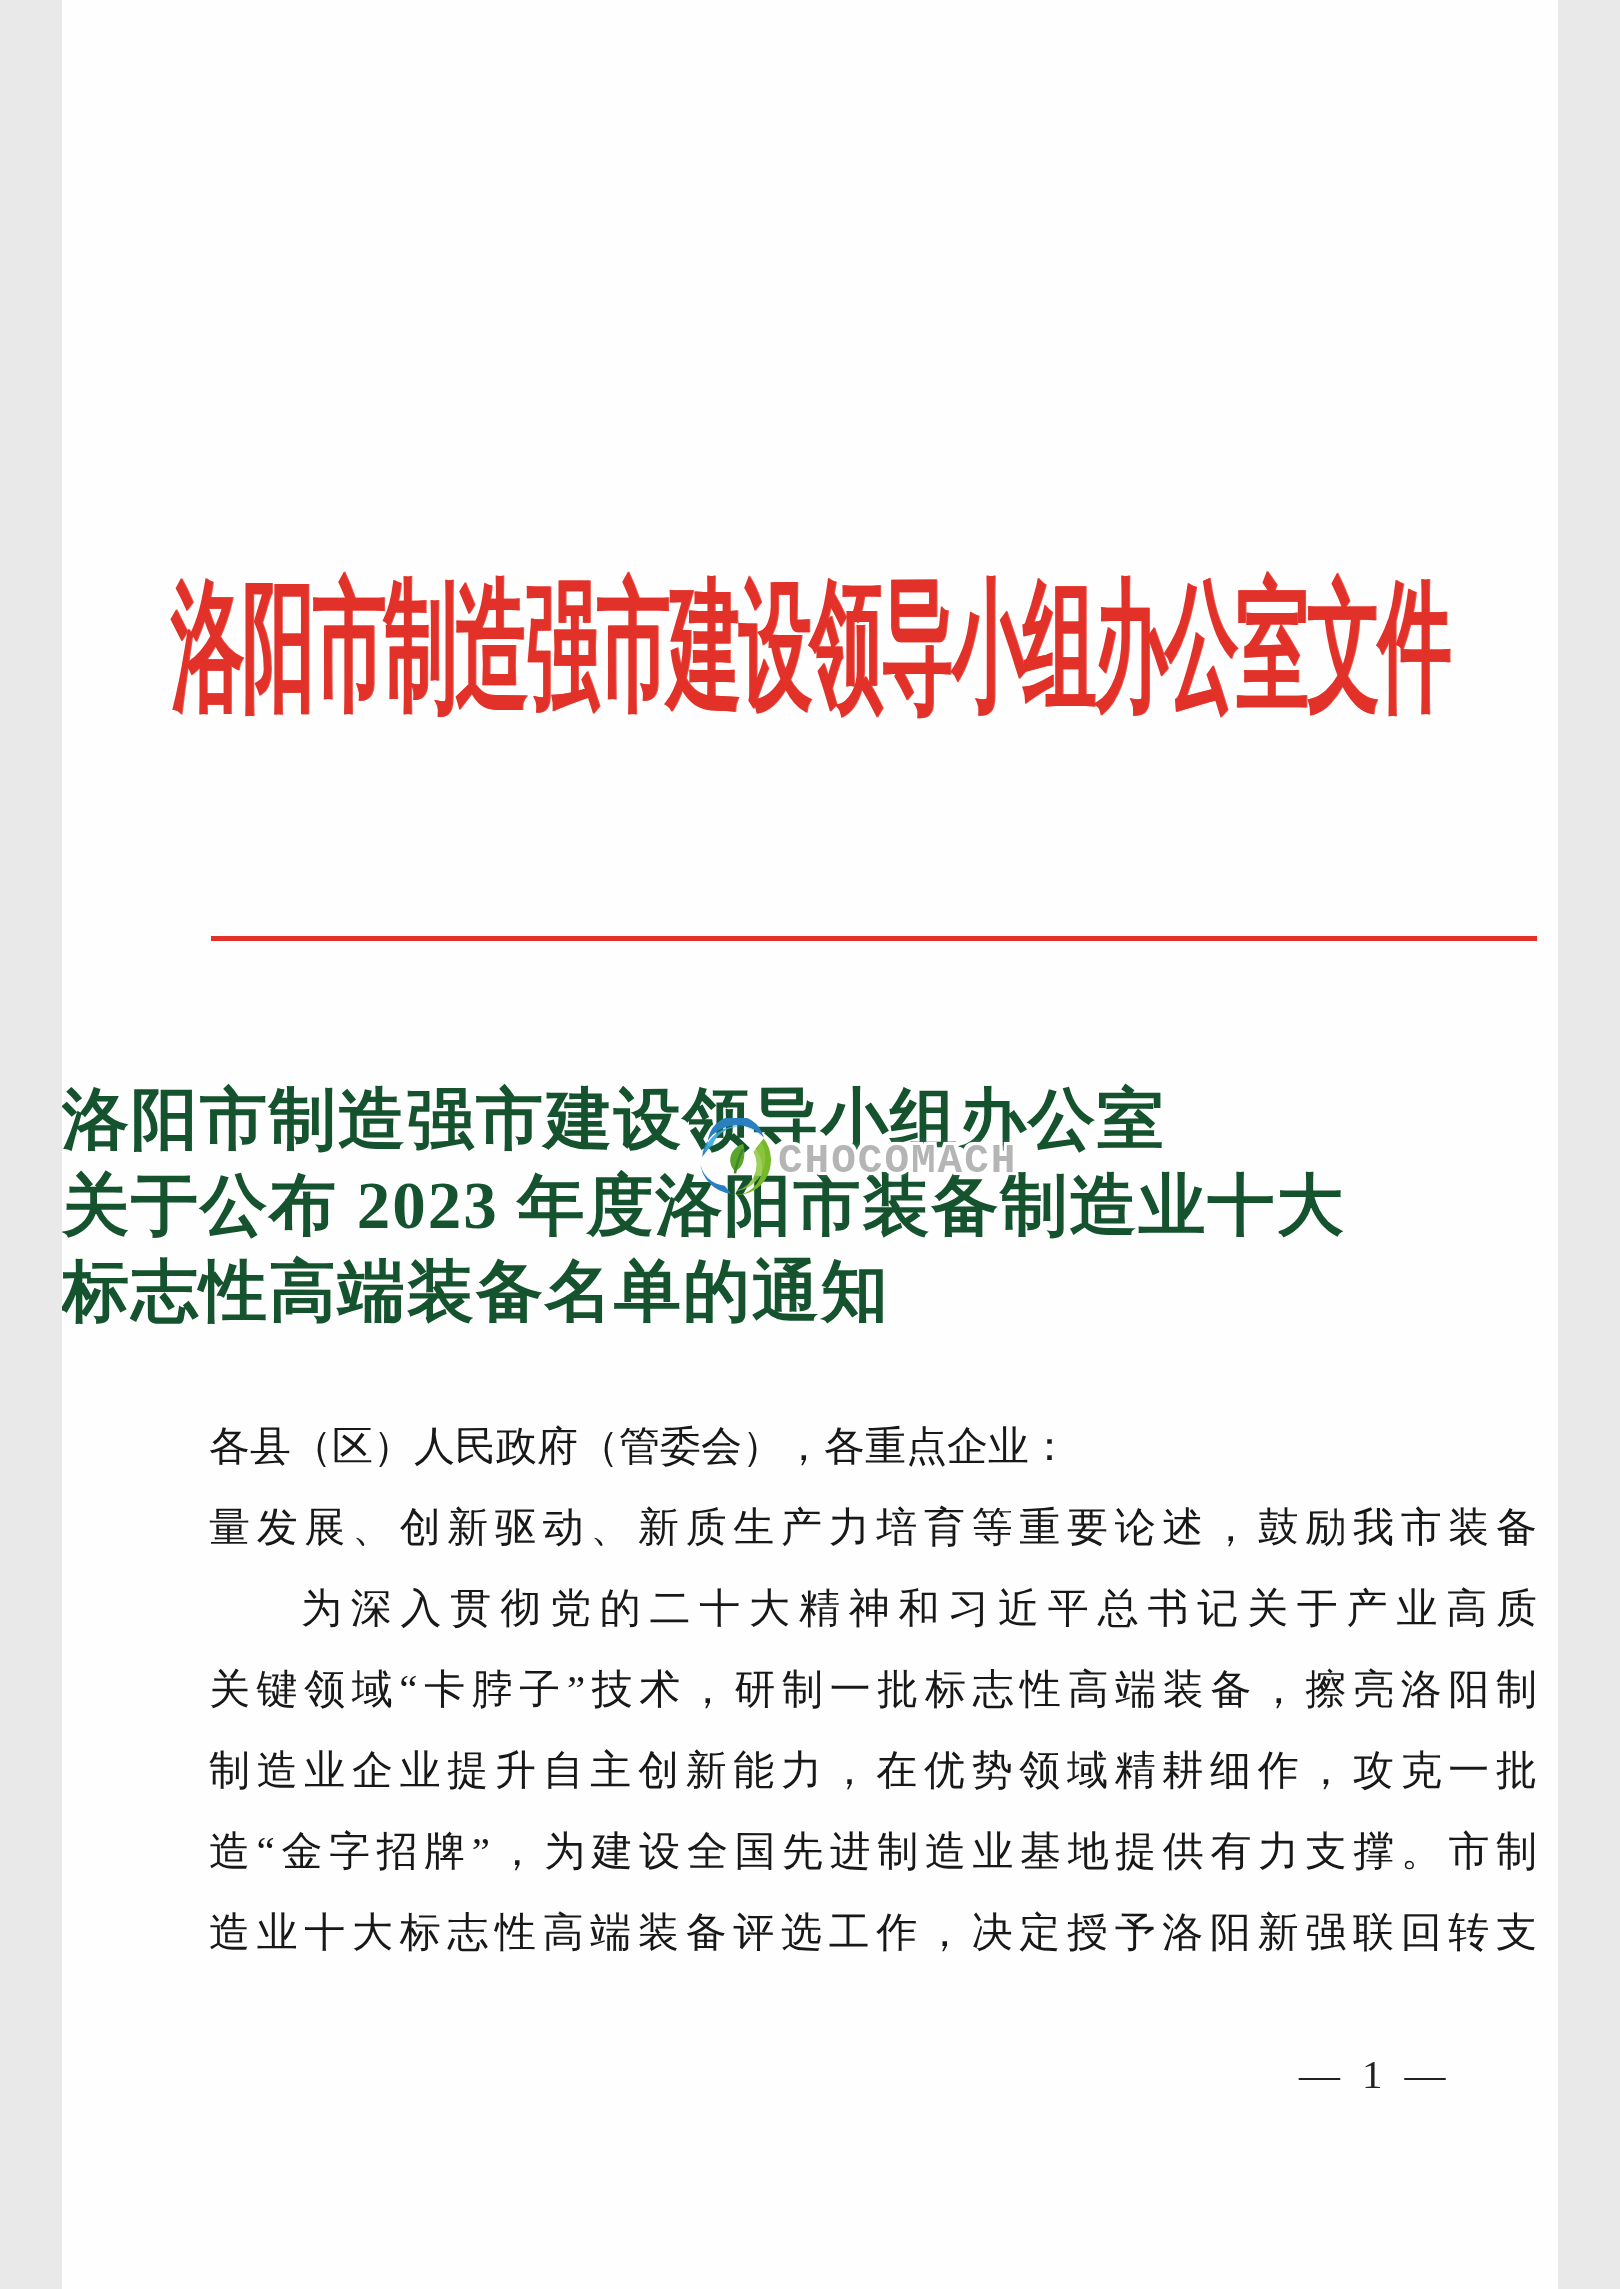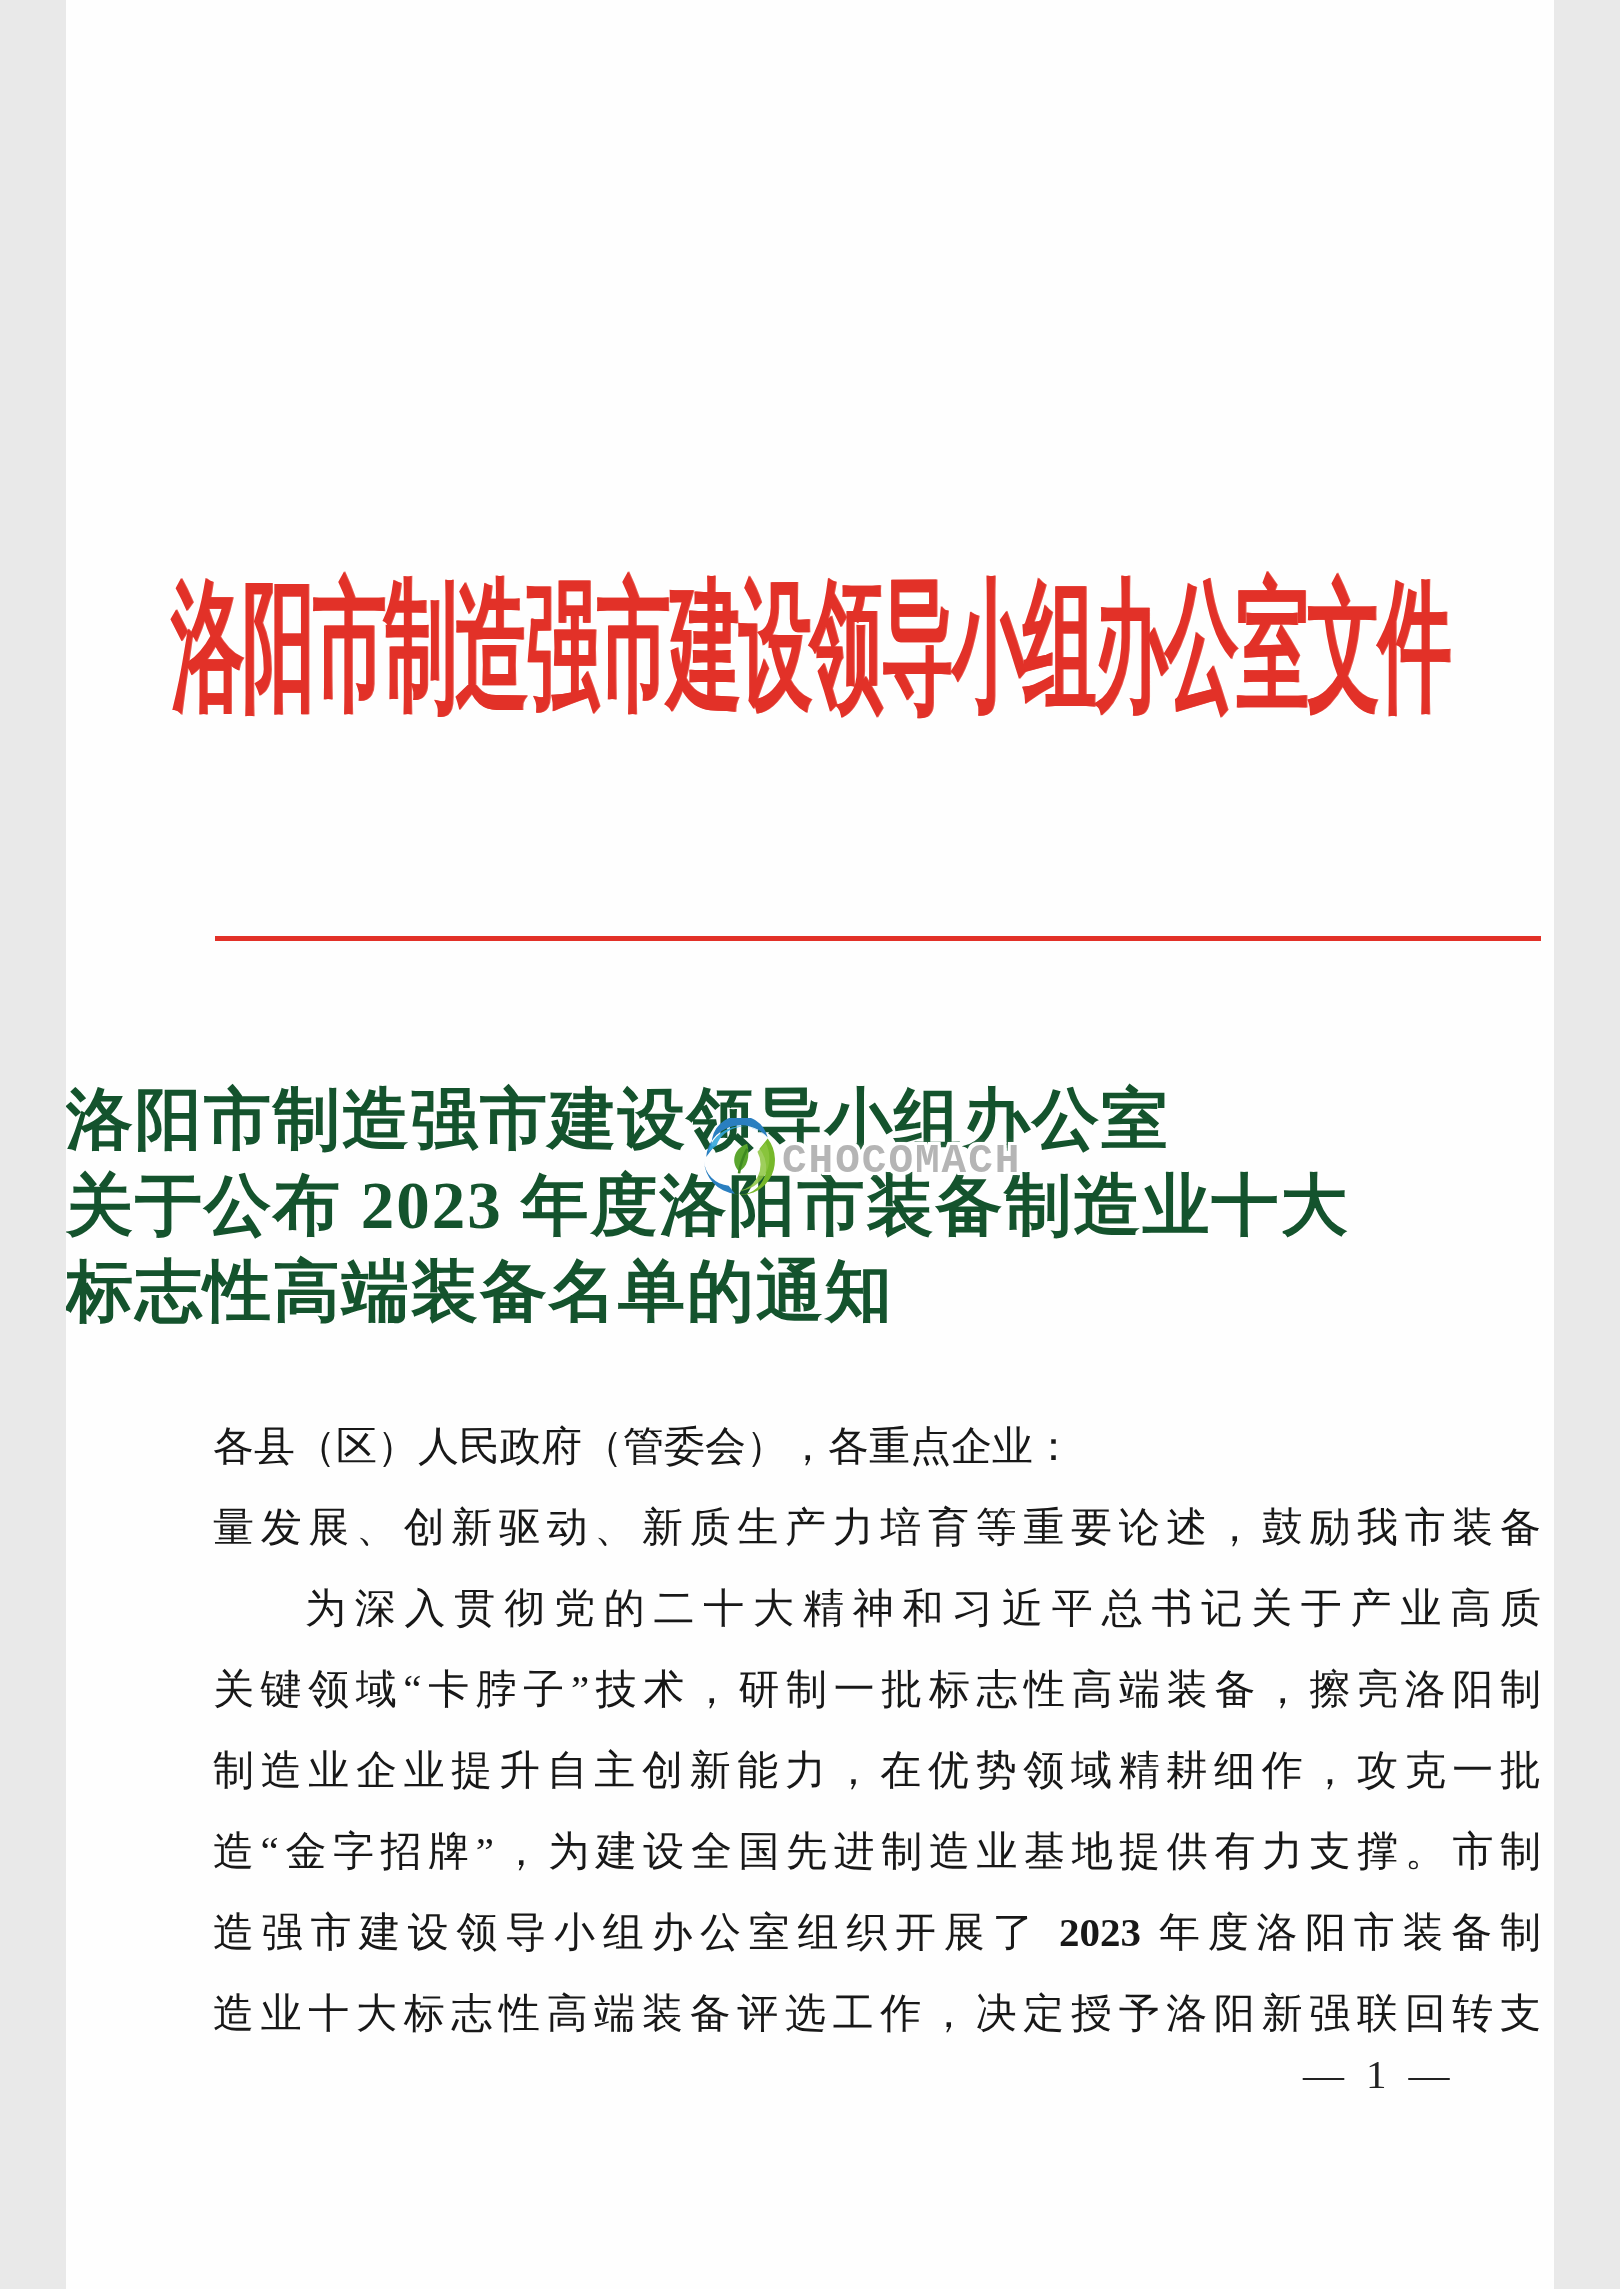--- a/index.html
+++ b/index.html
@@ -9,20 +9,21 @@
   }
   .page {
     position: relative;
     width: 1488px;
     height: 2290px;
     margin: 0 auto;
     background: #fefefe;
     overflow: hidden;
     font-family: "Liberation Serif", "DejaVu Serif", serif;
     color: #1c1c1c;
+    padding-left: 8px;
   }
 
   
   .red-banner {
     position: absolute;
     top: 576px;
     left: 0;
     right: 0;
     text-align: center;
     font-size: 73px;
@@ -176,22 +177,19 @@
     <span class="brand">CHOCOMACH</span>
   </div>
 
   <div class="body-text">
     <div class="body-line">各县（区）人民政府（管委会），各重点企业：</div>
     <div class="body-line justified">量发展、创新驱动、新质生产力培育等重要论述，鼓励我市装备</div>
     <div class="body-line justified indent">为深入贯彻党的二十大精神和习近平总书记关于产业高质</div>
     <div class="body-line justified">关键领域“卡脖子”技术，研制一批标志性高端装备，擦亮洛阳制</div>
     <div class="body-line justified">制造业企业提升自主创新能力，在优势领域精耕细作，攻克一批</div>
     <div class="body-line justified">造“金字招牌”，为建设全国先进制造业基地提供有力支撑。市制</div>
-    <div class="body-line justified">
-      <span>造强市建设领导小组办公室组织开展了 </span><span class="bold-year">2023</span><span> 年度洛阳市装备制</span>
-    </div>
     <div class="body-line justified">造业十大标志性高端装备评选工作，决定授予洛阳新强联回转支</div>
   </div>
 
   <div class="page-number">— 1 —</div>
 
 </div>
 
 
 </body></html>

